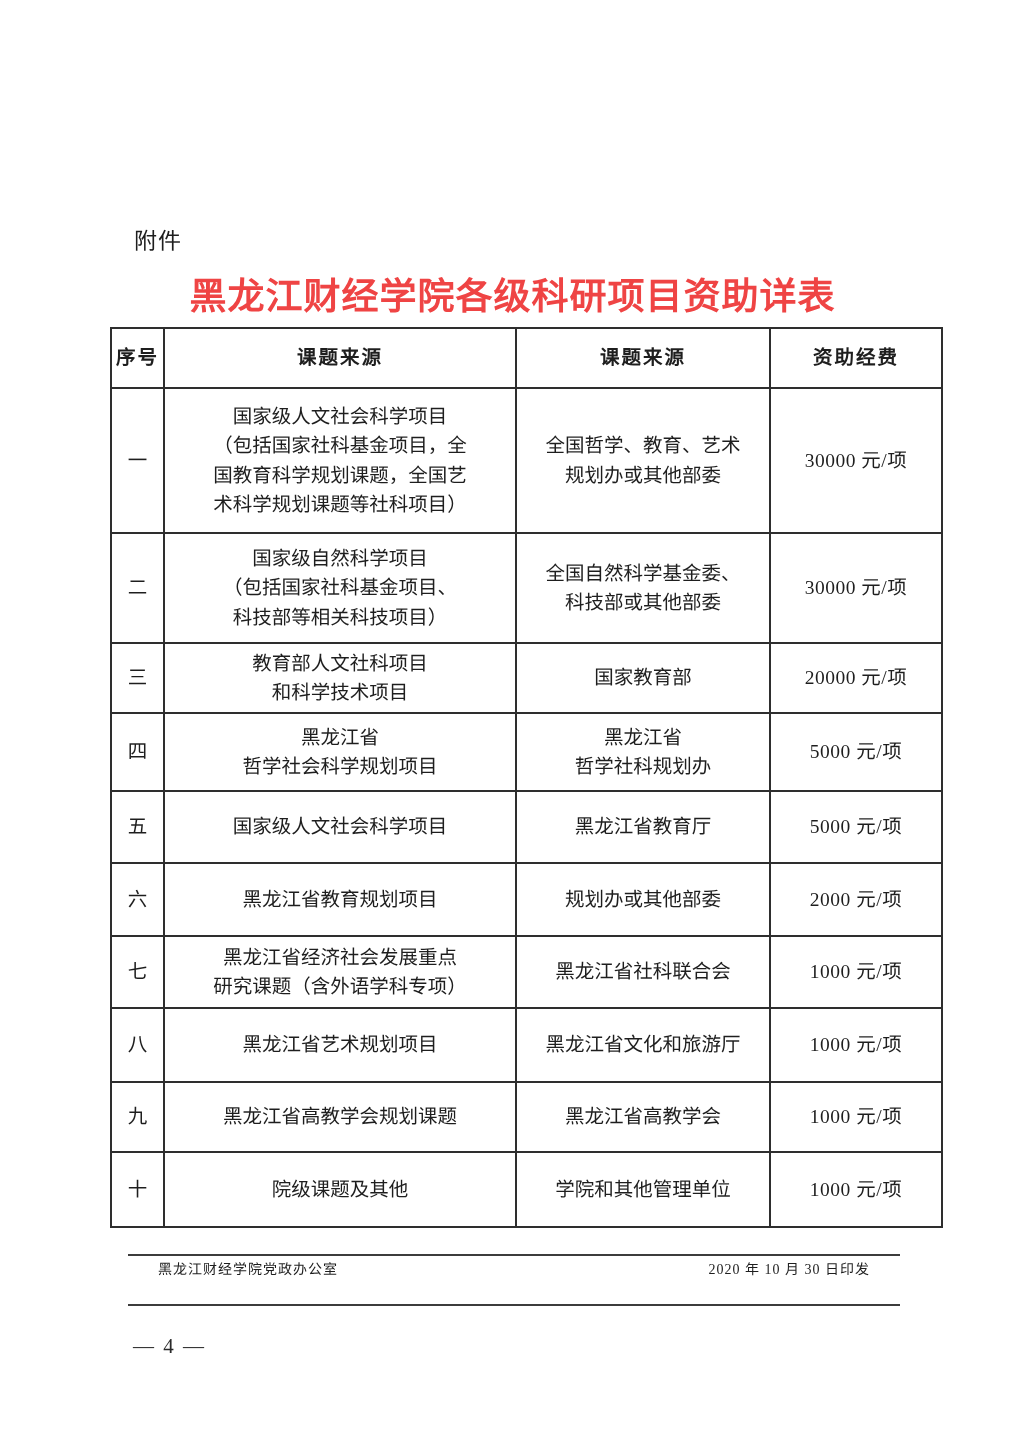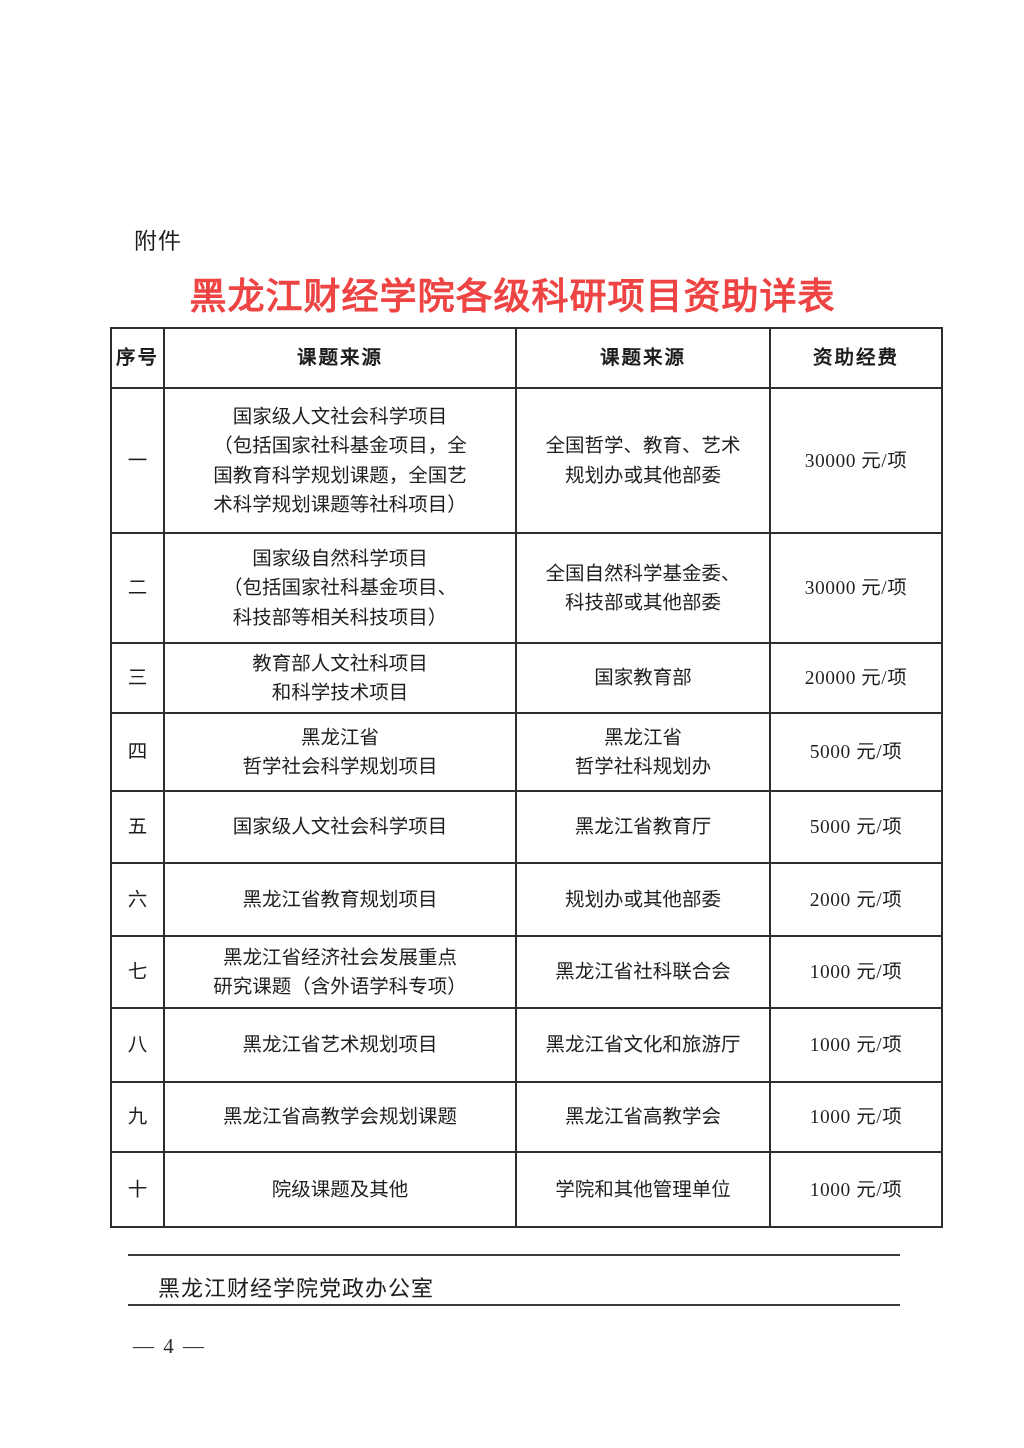--- a/index.html
+++ b/index.html
@@ -78,24 +78,24 @@
   }
   .rule-top { top:1222px; }
   .rule-bottom { top:1272px; }
   .footer-line {
     position:absolute;
     left:128px;
     top:1226px;
     width:772px;
     height:44px;
     display:flex;
-    align-items:flex-end;
+    align-items:flex-start;
     justify-content:space-between;
     padding:0 30px 0 30px;
-    font-size:22px;
+    font-size:14px;
     letter-spacing:1px;
   }
   .page-number {
     position:absolute;
     left:133px;
     top:1302px;
     font-size:21px;
     letter-spacing:2px;
     color:#2a2a2a;
   }
@@ -190,19 +190,20 @@
         <td class="cell-multiline">学院和其他管理单位</td>
         <td class="cell-fund">1000 元/项</td>
       </tr>
     </tbody>
   </table>
 
   <div class="rule rule-top"></div>
 
   <div class="footer-line">
     <span>黑龙江财经学院党政办公室</span>
+    <span>2020 年 10 月 30 日印发</span>
   </div>
 
   <div class="rule rule-bottom"></div>
 
   <div class="page-number">— 4 —</div>
 
 </div>
 
 </body></html>

